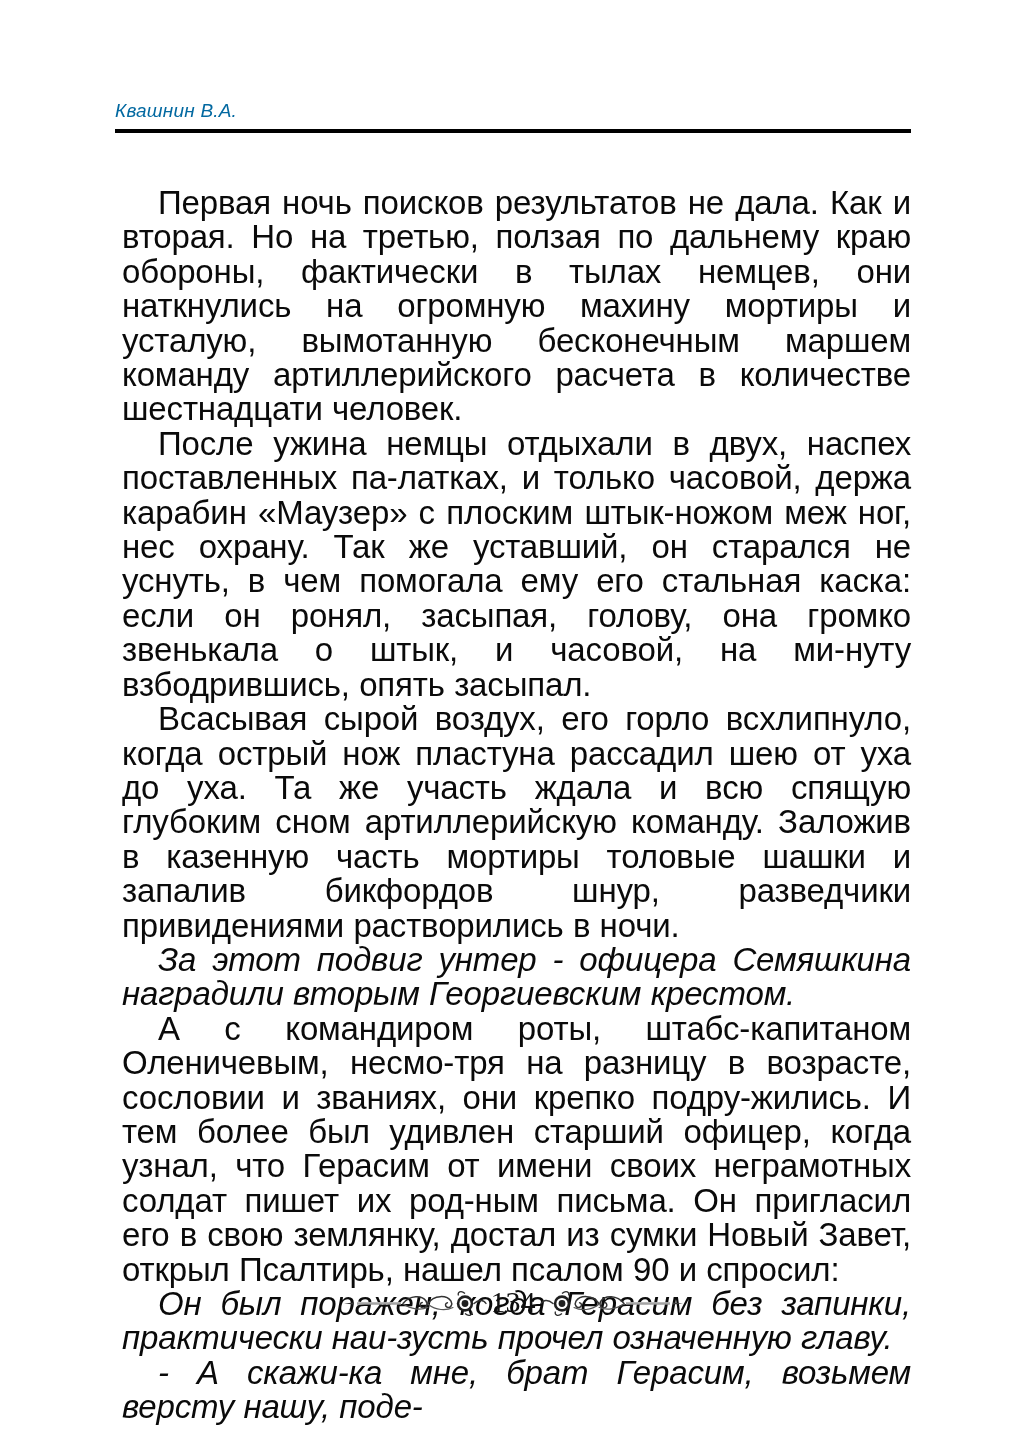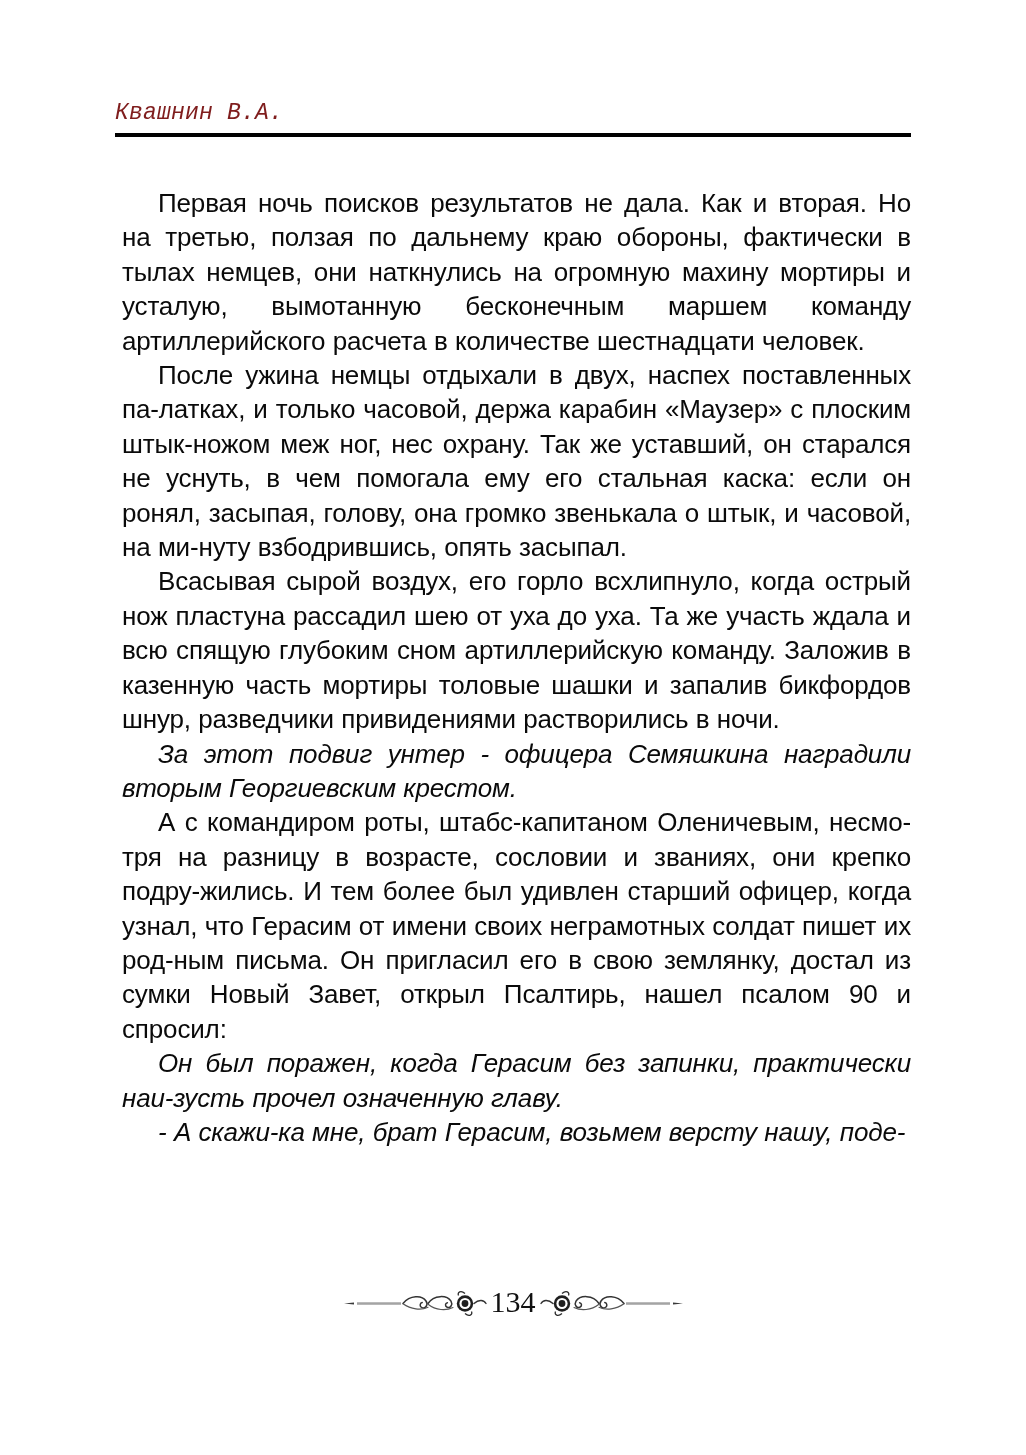--- a/index.html
+++ b/index.html
@@ -24,26 +24,26 @@
   }
 
   
   .header-zone {
     position: absolute;
     left: 115px;
     top: 100px;
     width: 796px;
   }
   .running-head {
-    font-family: Liberation Mono, monospace;
+    font-family: Liberation Sans, sans-serif;
     font-style: italic;
-    font-size: 23px;
+    font-size: 19px;
     line-height: 1.15;
     letter-spacing: 0.2px;
-    color: #7f1d1d;
+    color: #0369a1;
     white-space: nowrap;
   }
   .header-rule {
     margin-top: 7px;
     height: 4px;
     background: #000000;
     width: 100%;
   }
 
   
@@ -51,21 +51,21 @@
     position: absolute;
     left: 122px;
     top: 186px;
     width: 789px;
   }
   .para {
     margin: 0;
     text-align: justify;
     text-justify: inter-word;
     text-indent: 36px;
-    font-size: 26px;
+    font-size: 33px;
     line-height: 34.4px;
     letter-spacing: -0.15px;
     word-spacing: 0.3px;
     font-stretch: condensed;
     color: #0a0a0a;
     hyphens: none;
   }
   .para.last-line-left {
     text-align-last: left;
     font-style: italic;

